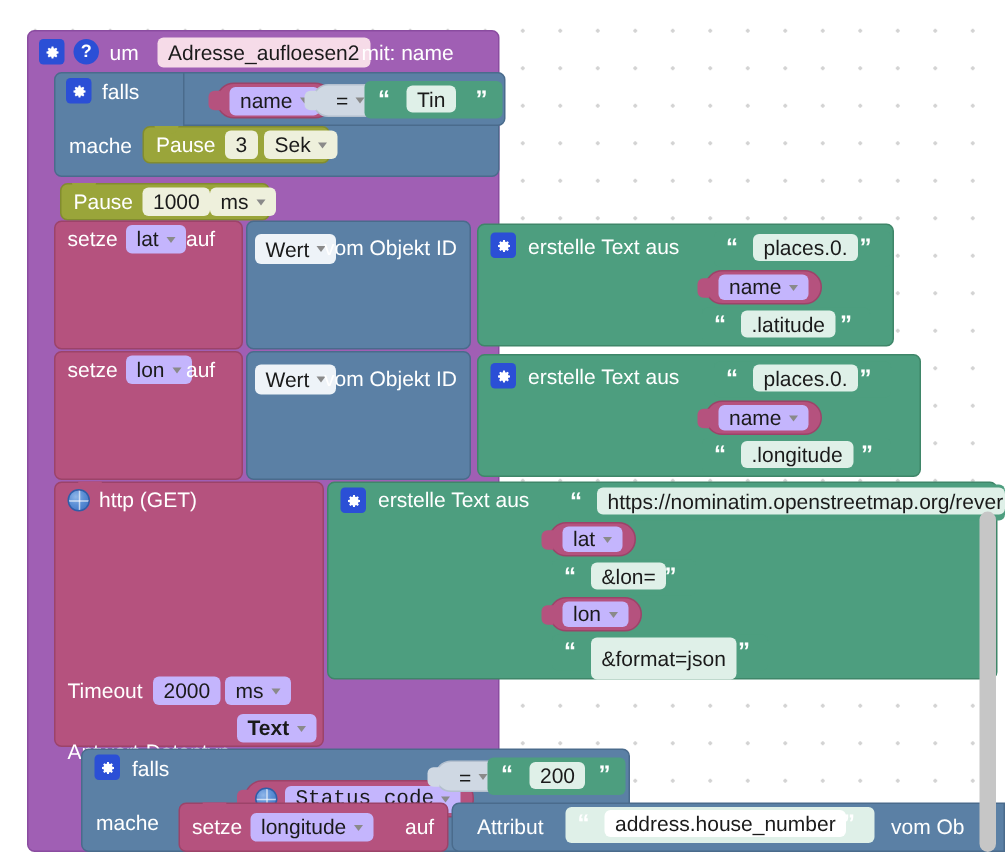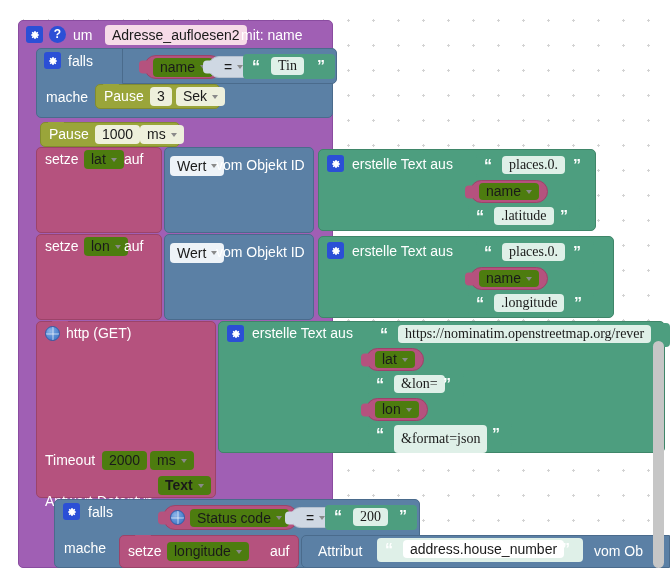--- a/index.html
+++ b/index.html
@@ -36,22 +36,22 @@
     white-space:nowrap;user-select:none;
   }
 
   
   .fld{
     position:absolute;display:inline-flex;align-items:center;
     height:19px;padding:0 7px;border-radius:4px;
     font-size:14px;line-height:19px;white-space:nowrap;
     background:#ffffff;color:#1a1a1a;box-sizing:border-box;
   }
-  .fld.pinkish{background:#4d7c0f;}
-  .fld.greenish{background:#dff0e8;font-family:Liberation Serif, serif;}
+  .fld.pinkish{background:#c4b5fd;}
+  .fld.greenish{background:#dff0e8;}
   .fld.bluish{background:#eef3f8;}
   .fld.olivish{background:#eef0dc;}
   .fld.dd::after{
     content:"";margin-left:5px;
     border-left:3.5px solid transparent;border-right:3.5px solid transparent;
     border-top:4px solid #8a8a8a;display:inline-block;
   }
 
   
   .rep{
@@ -276,21 +276,21 @@
 
   <div class="blk stmt c-blue" style="left:54px;top:499px;width:366px;height:69px;"></div>
   <div class="ico gear" style="left:63px;top:503px;">
     <svg viewBox="0 0 24 24" fill="#ffffff">
         <path d="M12 8.5A3.5 3.5 0 1 0 12 15.5 3.5 3.5 0 0 0 12 8.5zm0 5.2a1.7 1.7 0 1 1 0-3.4 1.7 1.7 0 0 1 0 3.4z"></path>
         <path d="M20 13.2v-2.4l-2.2-.4a6 6 0 0 0-.6-1.4l1.3-1.8-1.7-1.7-1.8 1.3a6 6 0 0 0-1.4-.6L13.2 4h-2.4l-.4 2.2a6 6 0 0 0-1.4.6L7.2 5.5 5.5 7.2l1.3 1.8a6 6 0 0 0-.6 1.4L4 10.8v2.4l2.2.4a6 6 0 0 0 .6 1.4l-1.3 1.8 1.7 1.7 1.8-1.3a6 6 0 0 0 1.4.6l.4 2.2h2.4l.4-2.2a6 6 0 0 0 1.4-.6l1.8 1.3 1.7-1.7-1.3-1.8a6 6 0 0 0 .6-1.4z"></path>
       </svg>
   </div>
   <span class="lbl" style="left:88px;top:505px;">falls</span>
 
-  <div class="rep c-pink" style="left:163px;top:505px;height:25px;padding-left:6px;">
+  <div class="rep c-pink" style="left:163px;top:520px;height:25px;padding-left:6px;font-family:Liberation Mono, monospace;">
     <span class="ico globe" style="position:relative;left:0;top:0;margin-right:5px;flex:0 0 auto;"></span>
     <span class="fld pinkish dd" style="position:relative;left:0;top:0;height:18px;line-height:18px;">Status code</span>
   </div>
   <div class="rep c-lblue" style="left:290px;top:507px;height:21px;">
     <span class="fld bluish dd" style="position:relative;left:0;top:0;height:16px;line-height:16px;background:transparent;">=</span>
   </div>
   <div class="strblk" style="left:325px;top:505px;width:92px;height:25px;"></div>
   <span class="q" style="left:334px;top:509px;">“</span>
   <span class="fld greenish" style="left:353px;top:508px;height:18px;line-height:18px;">200</span>
   <span class="q" style="left:399px;top:509px;">”</span>

